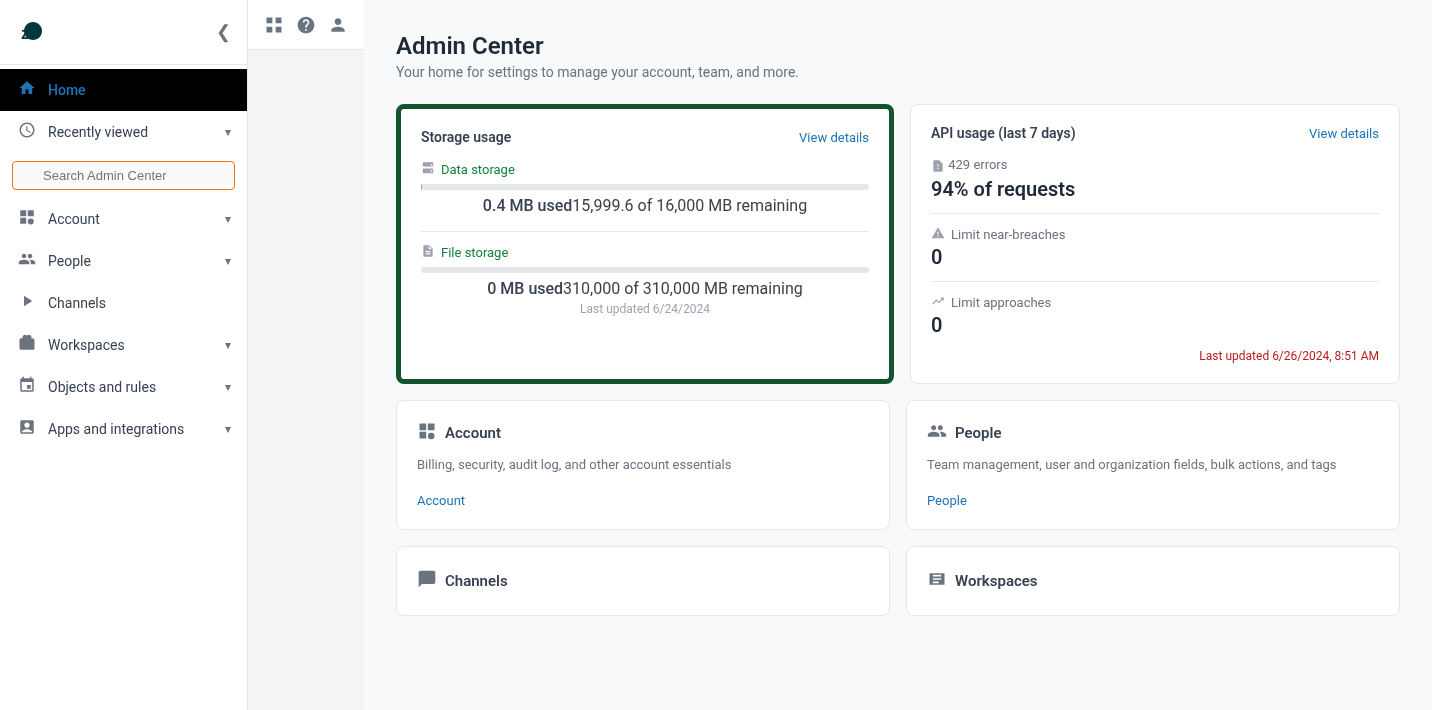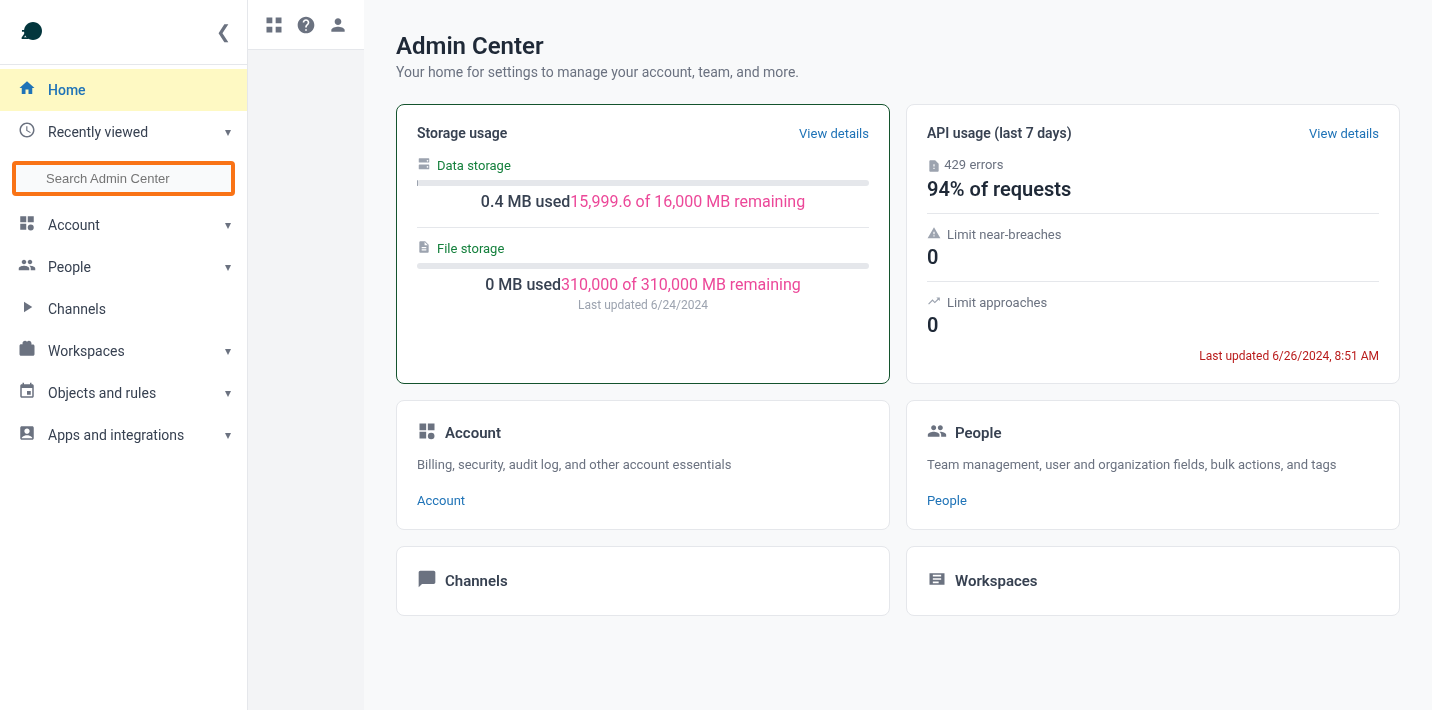--- a/index.html
+++ b/index.html
@@ -33,41 +33,41 @@
     .nav-item {
       display: flex; align-items: center;
       padding: 10px 16px;
       cursor: pointer;
       font-size: 14px;
       color: #374151;
       gap: 10px;
       position: relative;
     }
     .nav-item.active {
-      background: #fef9c3;
+      background: #000000;
       color: #1f73b7;
       font-weight: 500;
     }
     .nav-item .nav-icon {
       font-size: 18px;
       width: 22px;
       text-align: center;
       flex-shrink: 0;
       color: #6b7280;
     }
     .nav-item.active .nav-icon { color: #1f73b7; }
     .nav-item .nav-label { flex: 1; }
     .nav-item .chevron { color: #6b7280; font-size: 12px; }
     .search-box {
       padding: 8px 12px;
     }
     .search-input {
       width: 100%;
       padding: 6px 10px 6px 30px;
-      border: 4px solid #f97316;
+      border: 1px solid #f97316;
       border-radius: 4px;
       font-size: 13px;
       color: #374151;
       background: #f9fafb;
       outline: none;
       position: relative;
     }
     .search-wrapper {
       position: relative;
     }
@@ -80,21 +80,21 @@
     .page-subtitle { font-size: 14px; color: #6b7280; margin-bottom: 24px; }
 
     
     .cards-row {
       display: flex; gap: 16px; margin-bottom: 16px;
     }
 
     
     .usage-card {
       background: #fff;
-      border: 1px solid #14532d;
+      border: 5px solid #14532d;
       border-radius: 8px;
       padding: 20px;
       flex: 1;
     }
     .card-header {
       display: flex; justify-content: space-between; align-items: center;
       margin-bottom: 16px;
     }
     .card-title { font-size: 14px; font-weight: 600; color: #374151; }
     .view-details-link { font-size: 13px; color: #1f73b7; text-decoration: none; cursor: pointer; }
@@ -107,21 +107,21 @@
       width: 100%; height: 6px; background: #e5e7eb; border-radius: 3px; margin-bottom: 6px;
     }
     .progress-bar-fill {
       height: 100%; border-radius: 3px; background: #9ca3af;
     }
     .storage-stats {
       display: flex; justify-content: center;
       font-size: 16px;
     }
     .storage-used { color: #374151; font-weight: 500; }
-    .storage-remaining { color: #ec4899; text-align: right; }
+    .storage-remaining { color: #404040; text-align: right; }
     .storage-updated { font-size: 12px; color: #9ca3af; text-align: center; margin-top: 4px; }
     .divider { border: none; border-top: 1px solid #e5e7eb; margin: 12px 0; }
 
     
     .api-card {
       background: #fff;
       border: 1px solid #e5e7eb;
       border-radius: 8px;
       padding: 20px;
       flex: 1;

